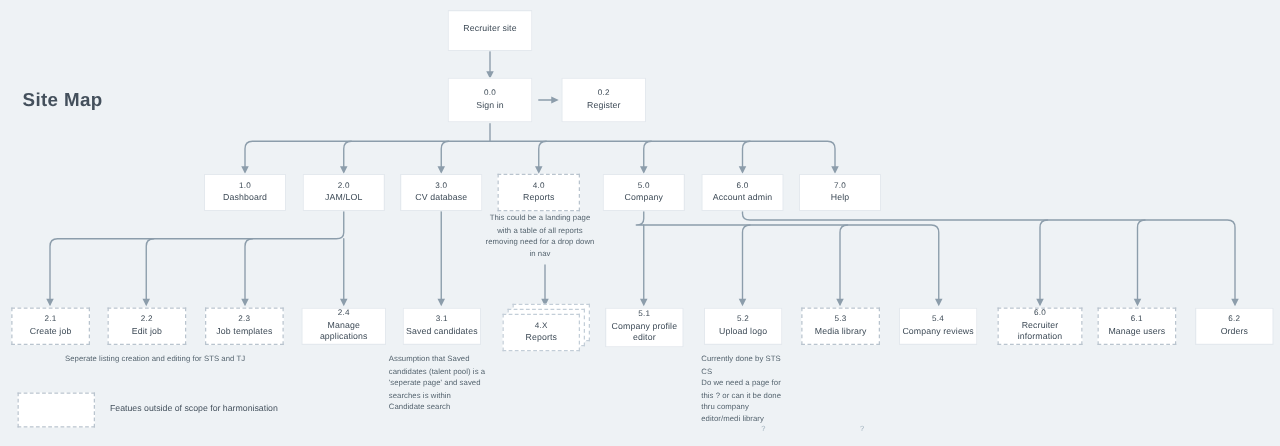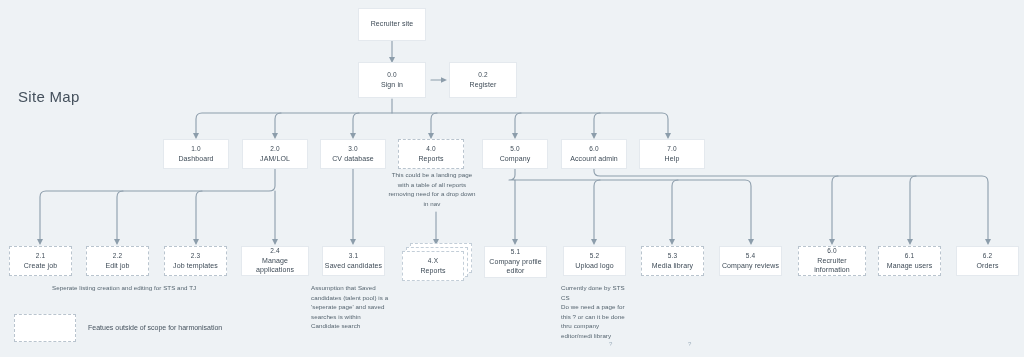--- a/index.html
+++ b/index.html
@@ -64,21 +64,21 @@
     border:1px dashed #c3ced8;
     background:#ffffff;
     box-sizing:border-box;
   }
 </style>
 </head>
 <body>
 
 <div id="canvas">
 
-  <div class="title" style="left:18px;top:88px;">Site Map</div>
+  <div class="title" style="left:18px;top:72px;font-weight:bold;">Site Map</div>
 
   <svg class="links" viewBox="0 0 1024 357">
     <g fill="none" stroke="#8c9dab" stroke-width="1.1" stroke-linecap="round" stroke-linejoin="round">
 
       <path d="M392,41 L392,61"></path>
 
       <path d="M431,80 L444,80"></path>
 
       <path d="M392,99 L392,113"></path>
 

